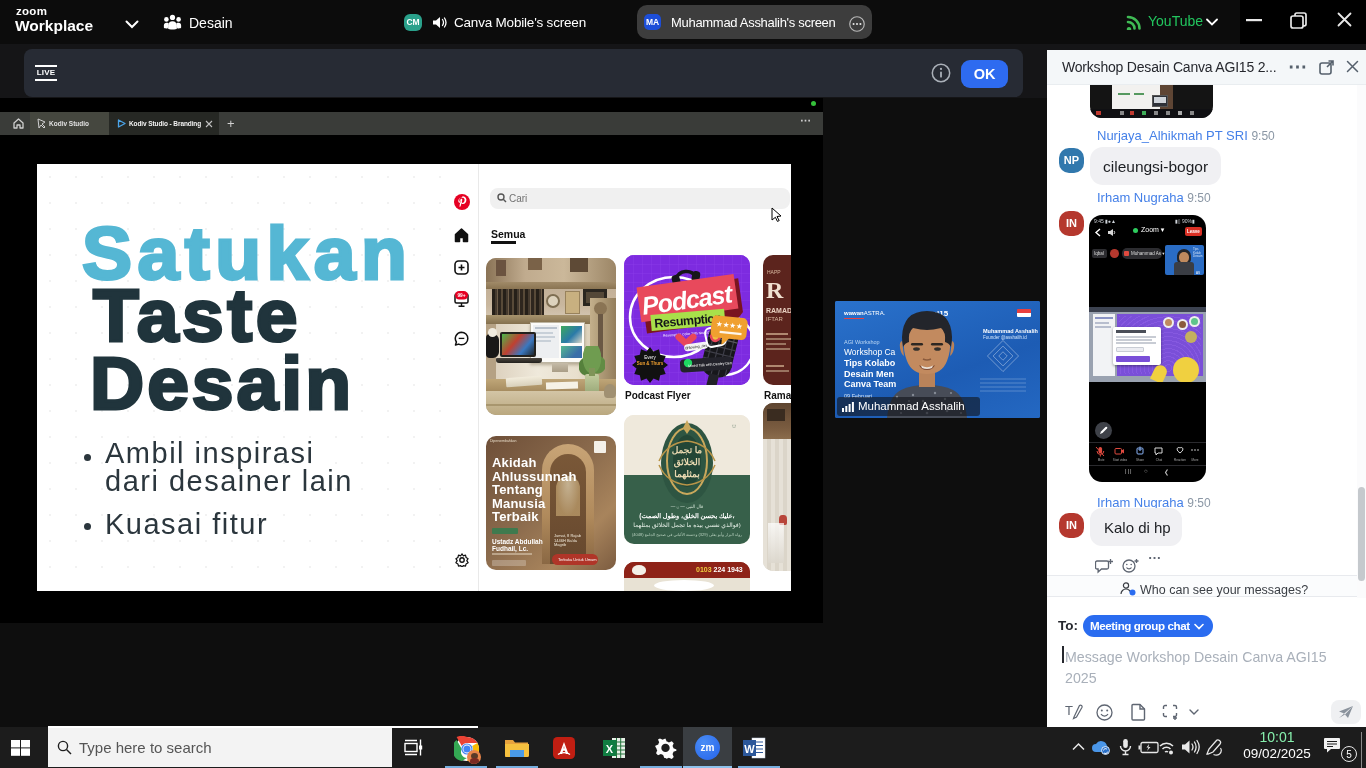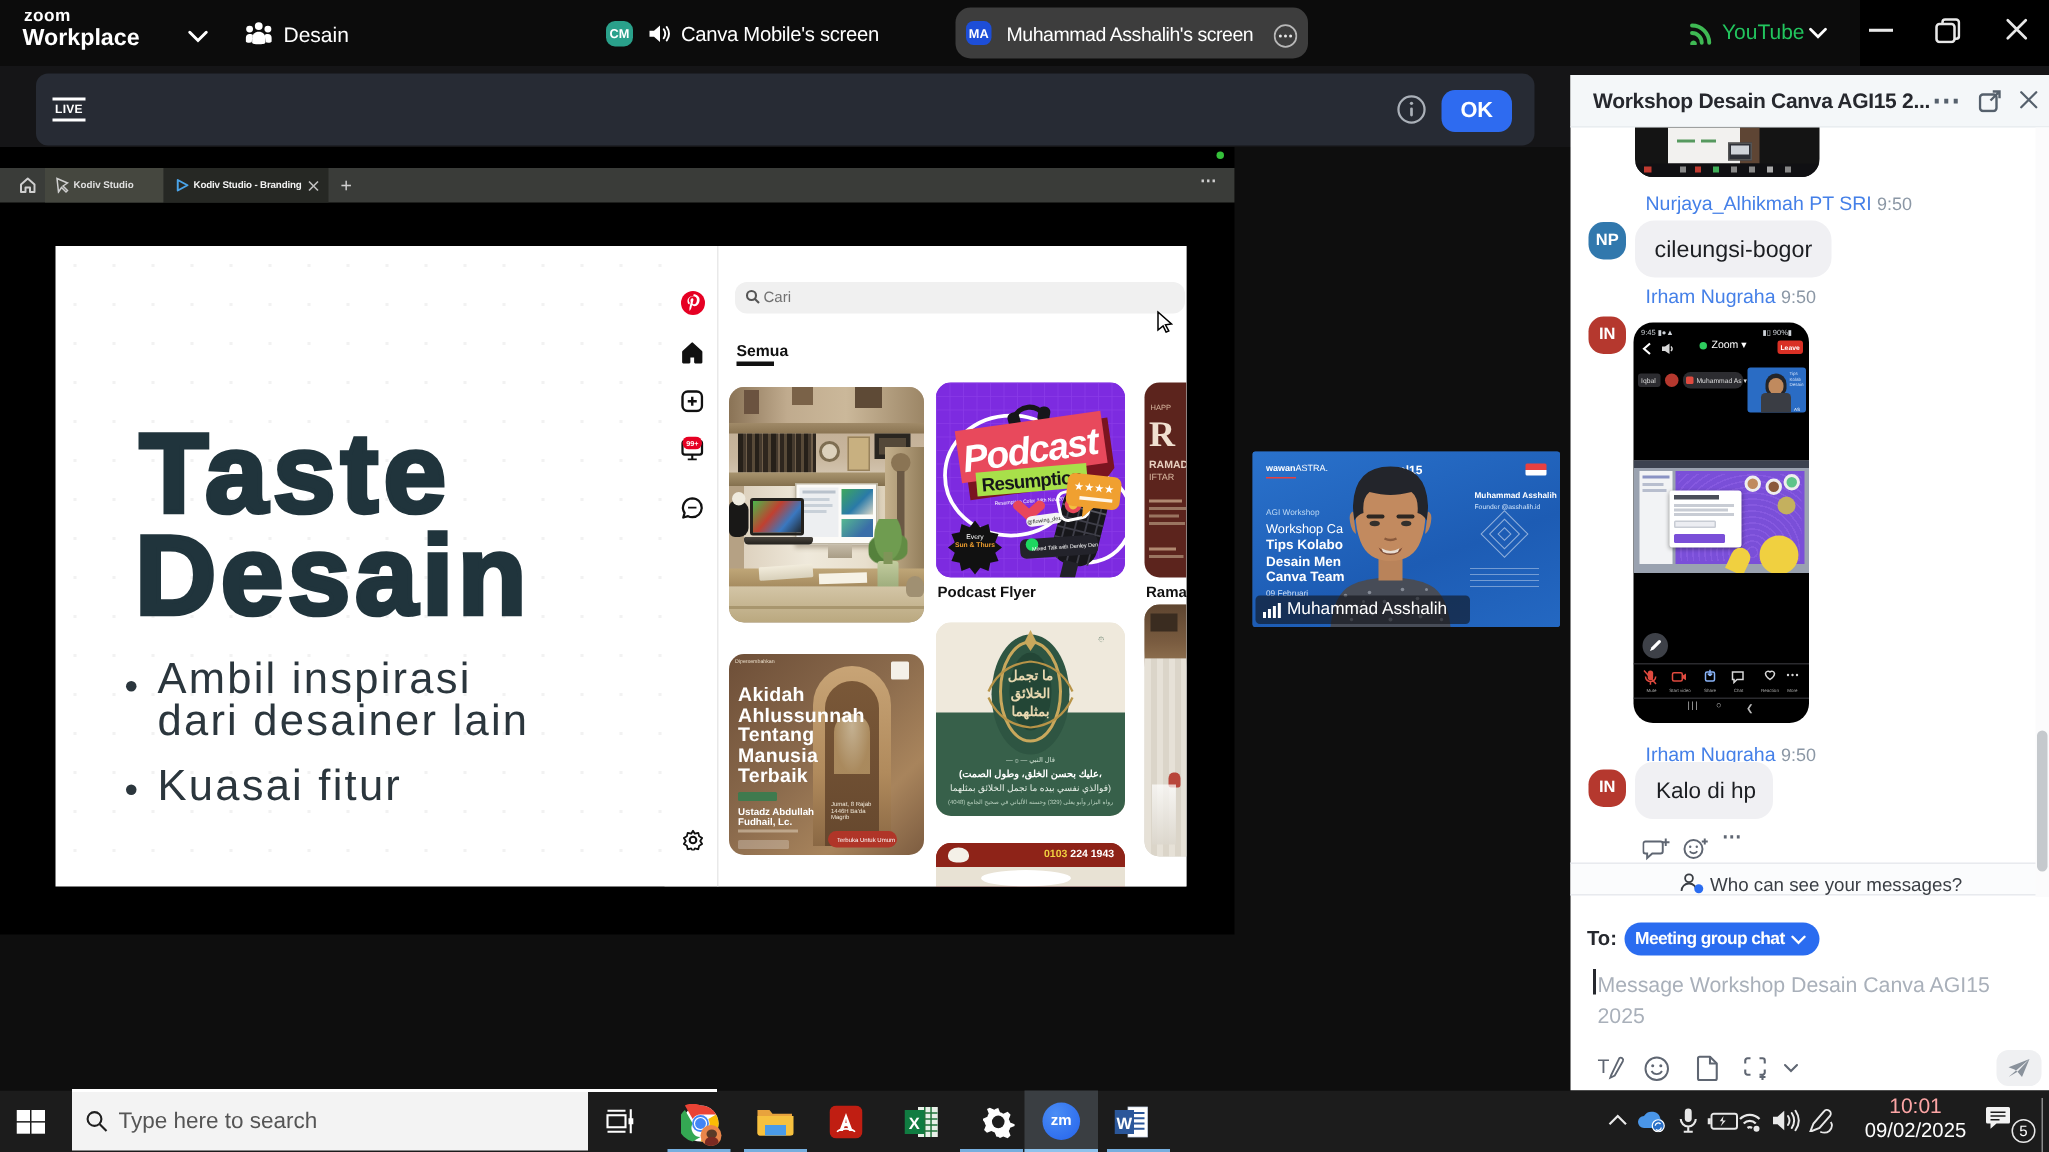--- a/index.html
+++ b/index.html
@@ -139,20 +139,21 @@
         <div class="abs" style="left:129px;top:8px;font-size:6.5px;font-weight:bold;color:#f2f2f2;letter-spacing:-.1px;">Kodiv Studio - Branding</div>
         <svg class="abs" style="left:205px;top:8px" width="8" height="8" viewBox="0 0 8 8">
             <path d="M1 1 L7 7 M7 1 L1 7" stroke="#c0c0c0" stroke-width="1.1"></path>
           </svg>
         <div class="abs" style="left:227px;top:4px;font-size:13px;color:#d0d0d0;">+</div>
         <div class="abs" style="left:800px;top:2px;font-size:11px;font-weight:bold;color:#cfcfcf;letter-spacing:1px;">⋯</div>
       </div>
       <div class="abs" style="left:811px;top:3px;width:5px;height:5px;border-radius:50%;background:#35c03a;"></div>
       <div id="slide">
         <div id="dots"></div>
+        <div class="h1" style="left:45px;top:46px;color:#55b7d4;letter-spacing:5.5px;">Satukan</div>
         <div class="h1" style="left:56px;top:108px;color:#20343c;letter-spacing:3.5px;">Taste</div>
         <div class="h1" style="left:53px;top:176px;color:#20343c;letter-spacing:3px;">Desain</div>
         <div class="abs" style="left:47px;top:290px;width:7px;height:7px;border-radius:50%;background:#2b363d;"></div>
         <div class="abs" style="left:68px;top:275px;font-size:29px;color:#2b363d;letter-spacing:1.5px;line-height:28px;">Ambil inspirasi<br>dari desainer lain</div>
         <div class="abs" style="left:47px;top:359px;width:7px;height:7px;border-radius:50%;background:#2b363d;"></div>
         <div class="abs" style="left:68px;top:344px;font-size:29px;color:#2b363d;letter-spacing:1.5px;">Kuasai fitur</div>
         <div id="pin">
           
           <svg class="abs" style="left:11px;top:30px" width="16" height="16" viewBox="0 0 16 16">
               <circle cx="8" cy="8" r="8" fill="#e60023"></circle>
@@ -414,21 +415,21 @@
           <rect x="3.3" y="4" width="2" height="6" fill="#fff"></rect>
           <rect x="6.6" y="2" width="2" height="8" fill="#fff"></rect>
           <rect x="9.9" y="0" width="2" height="10" fill="#fff"></rect>
         </svg>
       <div class="abs" style="left:23px;top:99px;font-size:11.5px;color:#fff;">Muhammad Asshalih</div>
     </div>
   </div>
 
   <div id="chat">
     <div id="chathead">
-      <div class="abs" style="left:15px;top:9px;font-size:14px;font-weight:bold;color:#26282e;letter-spacing:-.2px;">Workshop Desain Canva AGI15 2...</div>
+      <div class="abs" style="left:15px;top:9px;font-size:14px;font-weight:normal;color:#26282e;letter-spacing:-.2px;">Workshop Desain Canva AGI15 2...</div>
       <div class="abs" style="left:241px;top:5px;font-size:19px;font-weight:bold;color:#55606c;">⋯</div>
       <svg class="abs" style="left:272px;top:10px" width="15" height="15" viewBox="0 0 15 15">
           <rect x="1" y="3" width="11" height="11" rx="2" stroke="#55606c" stroke-width="1.6" fill="none"></rect>
           <path d="M8 7 L13.5 1.5 M9.5 1 H14 V5.5" stroke="#55606c" stroke-width="1.6" fill="none"></path>
         </svg>
       <svg class="abs" style="left:299px;top:10px" width="13" height="13" viewBox="0 0 13 13">
           <path d="M1.5 1.5 L11.5 11.5 M11.5 1.5 L1.5 11.5" stroke="#55606c" stroke-width="1.5" stroke-linecap="round"></path>
         </svg>
     </div>
 
@@ -715,21 +716,21 @@
         <circle cx="13" cy="12.5" r="2" fill="#e8e8e8"></circle>
       </svg>
     <svg class="abs" style="left:1181px;top:12px" width="19" height="16" viewBox="0 0 19 16">
         <path d="M1 5.5 h3 L8.5 1.5 v13 L4 10.5 h-3 z" fill="#e8e8e8"></path>
         <path d="M11 5 q2 3 0 6 M13.5 3 q3.2 5 0 10 M16 1.5 q4.4 6.5 0 13" stroke="#e8e8e8" stroke-width="1.3" fill="none" stroke-linecap="round"></path>
       </svg>
     <svg class="abs" style="left:1205px;top:12px" width="18" height="17" viewBox="0 0 18 17">
         <path d="M2 15 l2 -5 7 -8 a2.5 2.5 0 0 1 4 3 l-7 8 -5 2z" stroke="#e8e8e8" stroke-width="1.3" fill="none"></path>
         <path d="M15.5 9 q2 3 -1 6 q-2.5 2 -6 .5" stroke="#e8e8e8" stroke-width="1.2" fill="none"></path>
       </svg>
-    <div class="abs" style="left:1242px;top:2px;width:70px;height:16px;font-size:14px;color:#fca5a5;text-align:center;">10:01</div>
+    <div class="abs" style="left:1242px;top:2px;width:70px;height:16px;font-size:14px;color:#86efac;text-align:center;">10:01</div>
     <div class="abs" style="left:1235px;top:19px;width:84px;height:16px;font-size:13.5px;color:#fdfdfd;text-align:center;">09/02/2025</div>
     <svg class="abs" style="left:1323px;top:10px" width="18" height="16" viewBox="0 0 18 16">
         <path d="M2 1 h14 a1 1 0 0 1 1 1 v9 a1 1 0 0 1 -1 1 h-8 l-4 3.5 v-3.5 h-2 A1 1 0 0 1 1 11 V2 a1 1 0 0 1 1 -1z" fill="#f2f2f2"></path>
         <path d="M4 4.5 h10 M4 7 h10 M4 9.5 h6" stroke="#1c1c1c" stroke-width="1.1"></path>
       </svg>
     <div class="abs" style="left:1341px;top:19px;width:16px;height:16px;border-radius:50%;background:#1c1c1c;border:1.5px solid #e8e8e8;color:#fff;font-size:10px;text-align:center;line-height:16px;">5</div>
     <div class="abs" style="left:1361px;top:5px;width:1px;height:36px;background:#8a8a8a;"></div>
   </div>
 </div>
 

